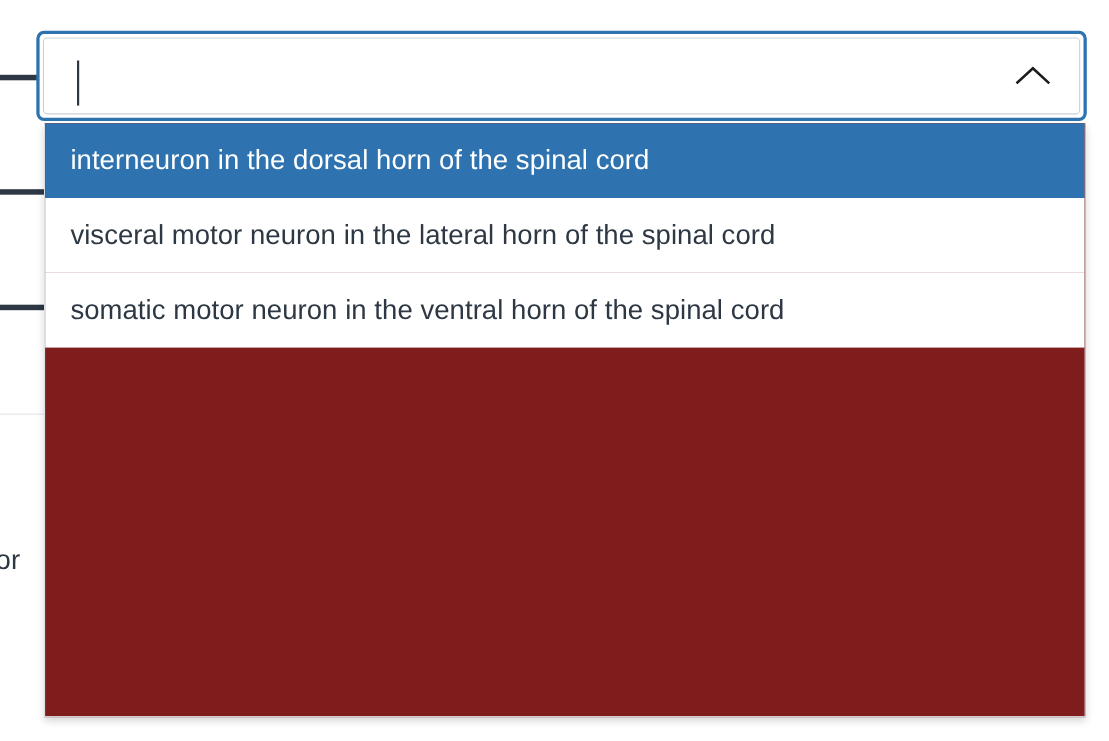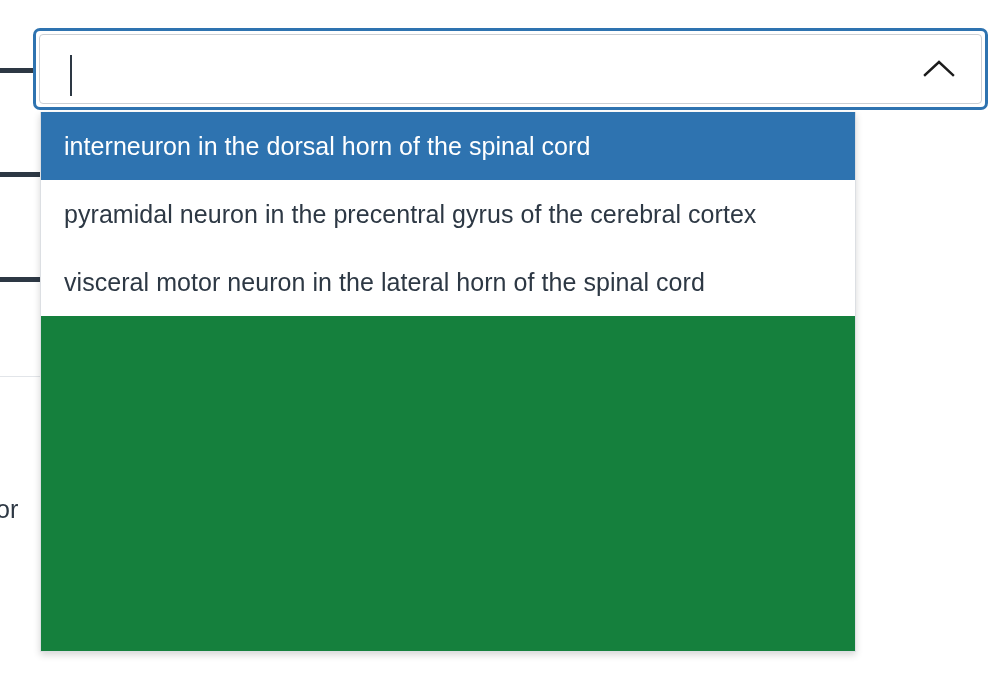--- a/index.html
+++ b/index.html
@@ -124,24 +124,24 @@
     cursor: pointer;
     padding: 0;
   }
   .chevron-btn svg { display: block; }
 
   
   .listbox {
     position: absolute;
     left: 40px;
     top: 112px;
-    width: 816px;
+    width: 947px;
     height: 540px;
     box-sizing: border-box;
-    background: #15803d;
+    background: #7f1d1d;
     border: 1px solid #dcdfe3;
     border-top: none;
     box-shadow: 0 3px 7px rgba(0,0,0,0.16);
     z-index: 3;
     overflow: hidden;
   }
 
   .option {
     box-sizing: border-box;
     padding: 16px 22px 16px 23px;
@@ -166,22 +166,22 @@
   <div class="bg-layer">
     <div class="bg-rule r1"></div>
     <div class="bg-rule r2"></div>
     <div class="bg-rule r3"></div>
     <div class="bg-hairline"></div>
     <div class="bg-text">or </div>
   </div>
 
   <div class="listbox" role="listbox">
     <div class="option selected">interneuron in the dorsal horn of the spinal cord</div>
-    <div class="option">pyramidal neuron in the precentral gyrus of the cerebral cortex</div>
     <div class="option">visceral motor neuron in the lateral horn of the spinal cord</div>
+    <div class="option">somatic motor neuron in the ventral horn of the spinal cord</div>
   </div>
 
   <div class="combobox">
     <div class="combobox-inner">
       <div class="combobox-field">
         <span class="caret"></span>
         <span class="combobox-value"></span>
       </div>
       <button class="chevron-btn">
         <svg width="40" height="24" viewBox="0 0 40 24" aria-hidden="true">

